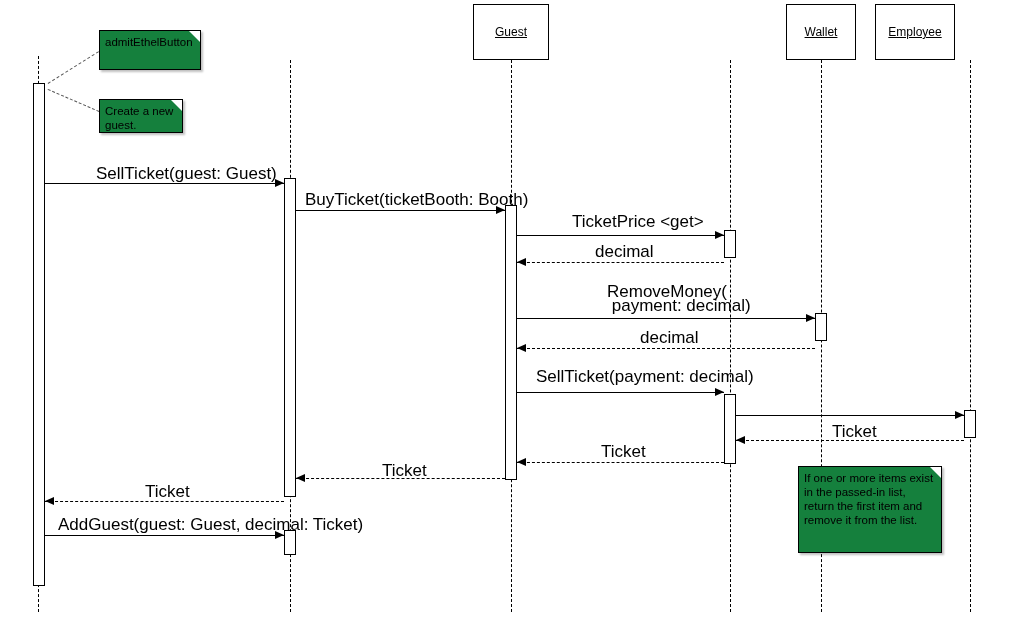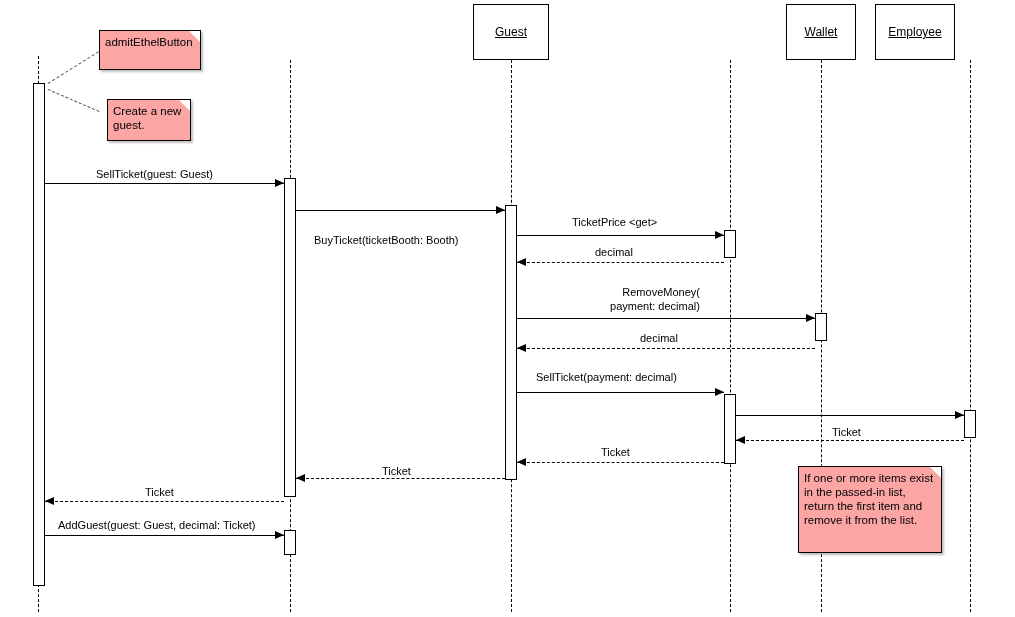--- a/index.html
+++ b/index.html
@@ -61,30 +61,30 @@
     border-bottom: 4px solid transparent;
     border-left: 9px solid #000000;
   }
   .arrow-left {
     border-top: 4px solid transparent;
     border-bottom: 4px solid transparent;
     border-right: 9px solid #000000;
   }
   .msg-label {
     position: absolute;
-    font-size: 11px;
+    font-size: 17px;
     color: #000000;
     white-space: pre;
-    text-align: right;
+    text-align: left;
     line-height: 14px;
   }
   .note {
     position: absolute;
     box-sizing: border-box;
-    background: #fca5a5;
+    background: #15803d;
     border: 1px solid #000000;
     font-size: 11.5px;
     line-height: 14px;
     color: #000000;
     padding: 4px 5px;
     box-shadow: 2px 2px 2px rgba(0,0,0,0.25);
   }
   .note .fold {
     position: absolute;
     top: 0;
@@ -130,21 +130,21 @@
     <div class="activation" style="left: 505px; top: 205px; width: 12px; height: 275px;"></div>
     <div class="activation" style="left: 724px; top: 230px; width: 12px; height: 28px;"></div>
     <div class="activation" style="left: 815px; top: 313px; width: 12px; height: 28px;"></div>
     <div class="activation" style="left: 724px; top: 394px; width: 12px; height: 70px;"></div>
     <div class="activation" style="left: 964px; top: 410px; width: 12px; height: 28px;"></div>
     <div class="msg-line" style="left: 45px; top: 183px; width: 239px;"></div>
     <div class="arrow-right" style="left: 275px; top: 179px;"></div>
     <div class="msg-label" style="left: 96px; top: 167px;">SellTicket(guest: Guest)</div>
     <div class="msg-line" style="left: 296px; top: 210px; width: 209px;"></div>
     <div class="arrow-right" style="left: 496px; top: 206px;"></div>
-    <div class="msg-label" style="left: 314px; top: 193px; margin-top: 40px;">BuyTicket(ticketBooth: Booth)</div>
+    <div class="msg-label" style="left: 305px; top: 193px;">BuyTicket(ticketBooth: Booth)</div>
     <div class="msg-line" style="left: 517px; top: 235px; width: 207px;"></div>
     <div class="arrow-right" style="left: 715px; top: 231px;"></div>
     <div class="msg-label" style="left: 572px; top: 215px;">TicketPrice &lt;get&gt;</div>
     <div class="msg-line dashed" style="left: 517px; top: 262px; width: 207px;"></div>
     <div class="arrow-left" style="left: 517px; top: 258px;"></div>
     <div class="msg-label" style="left: 595px; top: 245px;">decimal</div>
     <div class="msg-line" style="left: 517px; top: 318px; width: 298px;"></div>
     <div class="arrow-right" style="left: 806px; top: 314px;"></div>
     <div class="msg-label" style="left: 607px; top: 285px;">RemoveMoney(
  payment: decimal)</div>
@@ -170,21 +170,21 @@
     <div class="msg-label" style="left: 145px; top: 485px;">Ticket</div>
     <div class="msg-line" style="left: 45px; top: 535px; width: 239px;"></div>
     <div class="arrow-right" style="left: 275px; top: 531px;"></div>
     <div class="msg-label" style="left: 58px; top: 518px;">AddGuest(guest: Guest, decimal: Ticket)</div>
     <div class="connector" style="left: 99px; top: 52px; width: 60.208px; transform: rotate(147.894deg);"></div>
     <div class="connector" style="left: 99px; top: 112px; width: 55.5428px; transform: rotate(-156.666deg);"></div>
     <div class="note" style="left: 99px; top: 30px; width: 102px; height: 40px;">
       <div class="fold"></div>
       <div class="note-text">admitEthelButton</div>
     </div>
-    <div class="note" style="left: 99px; top: 99px; width: 84px; height: 42px; margin-left: 8px;">
+    <div class="note" style="left: 99px; top: 99px; width: 84px; height: 34px;">
       <div class="fold"></div>
       <div class="note-text">Create a new guest.</div>
     </div>
     <div class="note" style="left: 798px; top: 466px; width: 144px; height: 87px;">
       <div class="fold"></div>
       <div class="note-text">If one or more items exist in the passed-in list, return the first item and remove it from the list.</div>
     </div>
   </div>
 
 </body></html>

